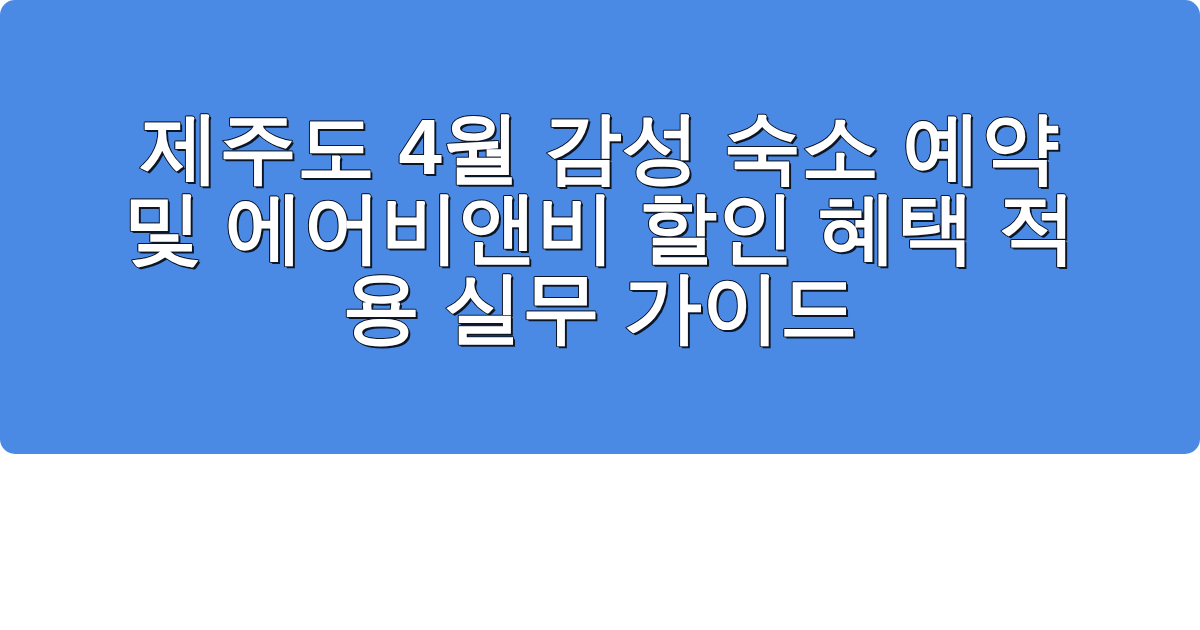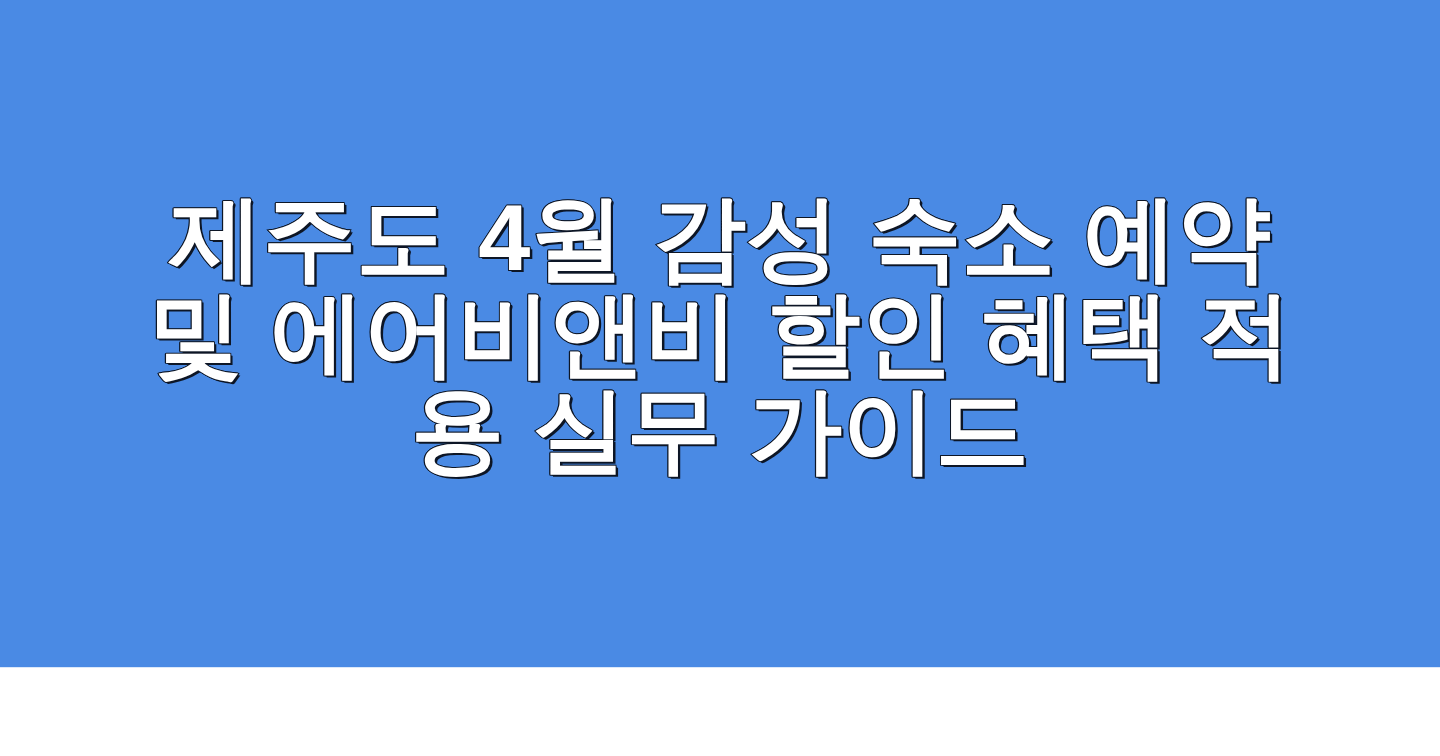--- a/index.html
+++ b/index.html
@@ -45,15 +45,15 @@
        1px  1px 0 #0d1626,
        2px  2px 0 #0d1626,
       -1px  0px 0 #0d1626,
        0px -1px 0 #0d1626;
     white-space: pre-line;
   }
 </style>
 </head>
 <body style="width: 1200px; height: 630px;">
 
-<div id="og-card" style="background-color: rgb(74, 138, 228); width: 1200px; height: 556px;">
+<div id="og-card" style="background-color: rgb(74, 138, 228); width: 1200px; height: 454px; border-radius: 15px;">
   <h1 id="headline" style="color: rgb(255, 255, 255); -webkit-text-stroke: 1.5px rgb(13, 22, 38); text-shadow: rgb(13, 22, 38) 1px 1px 0px, rgb(13, 22, 38) 2px 2px 0px, rgb(13, 22, 38) -1px 0px 0px, rgb(13, 22, 38) 0px -1px 0px;">제주도 4월 감성 숙소 예약 및 에어비앤비 할인 혜택 적용 실무 가이드</h1>
 </div>
 
 </body></html>

